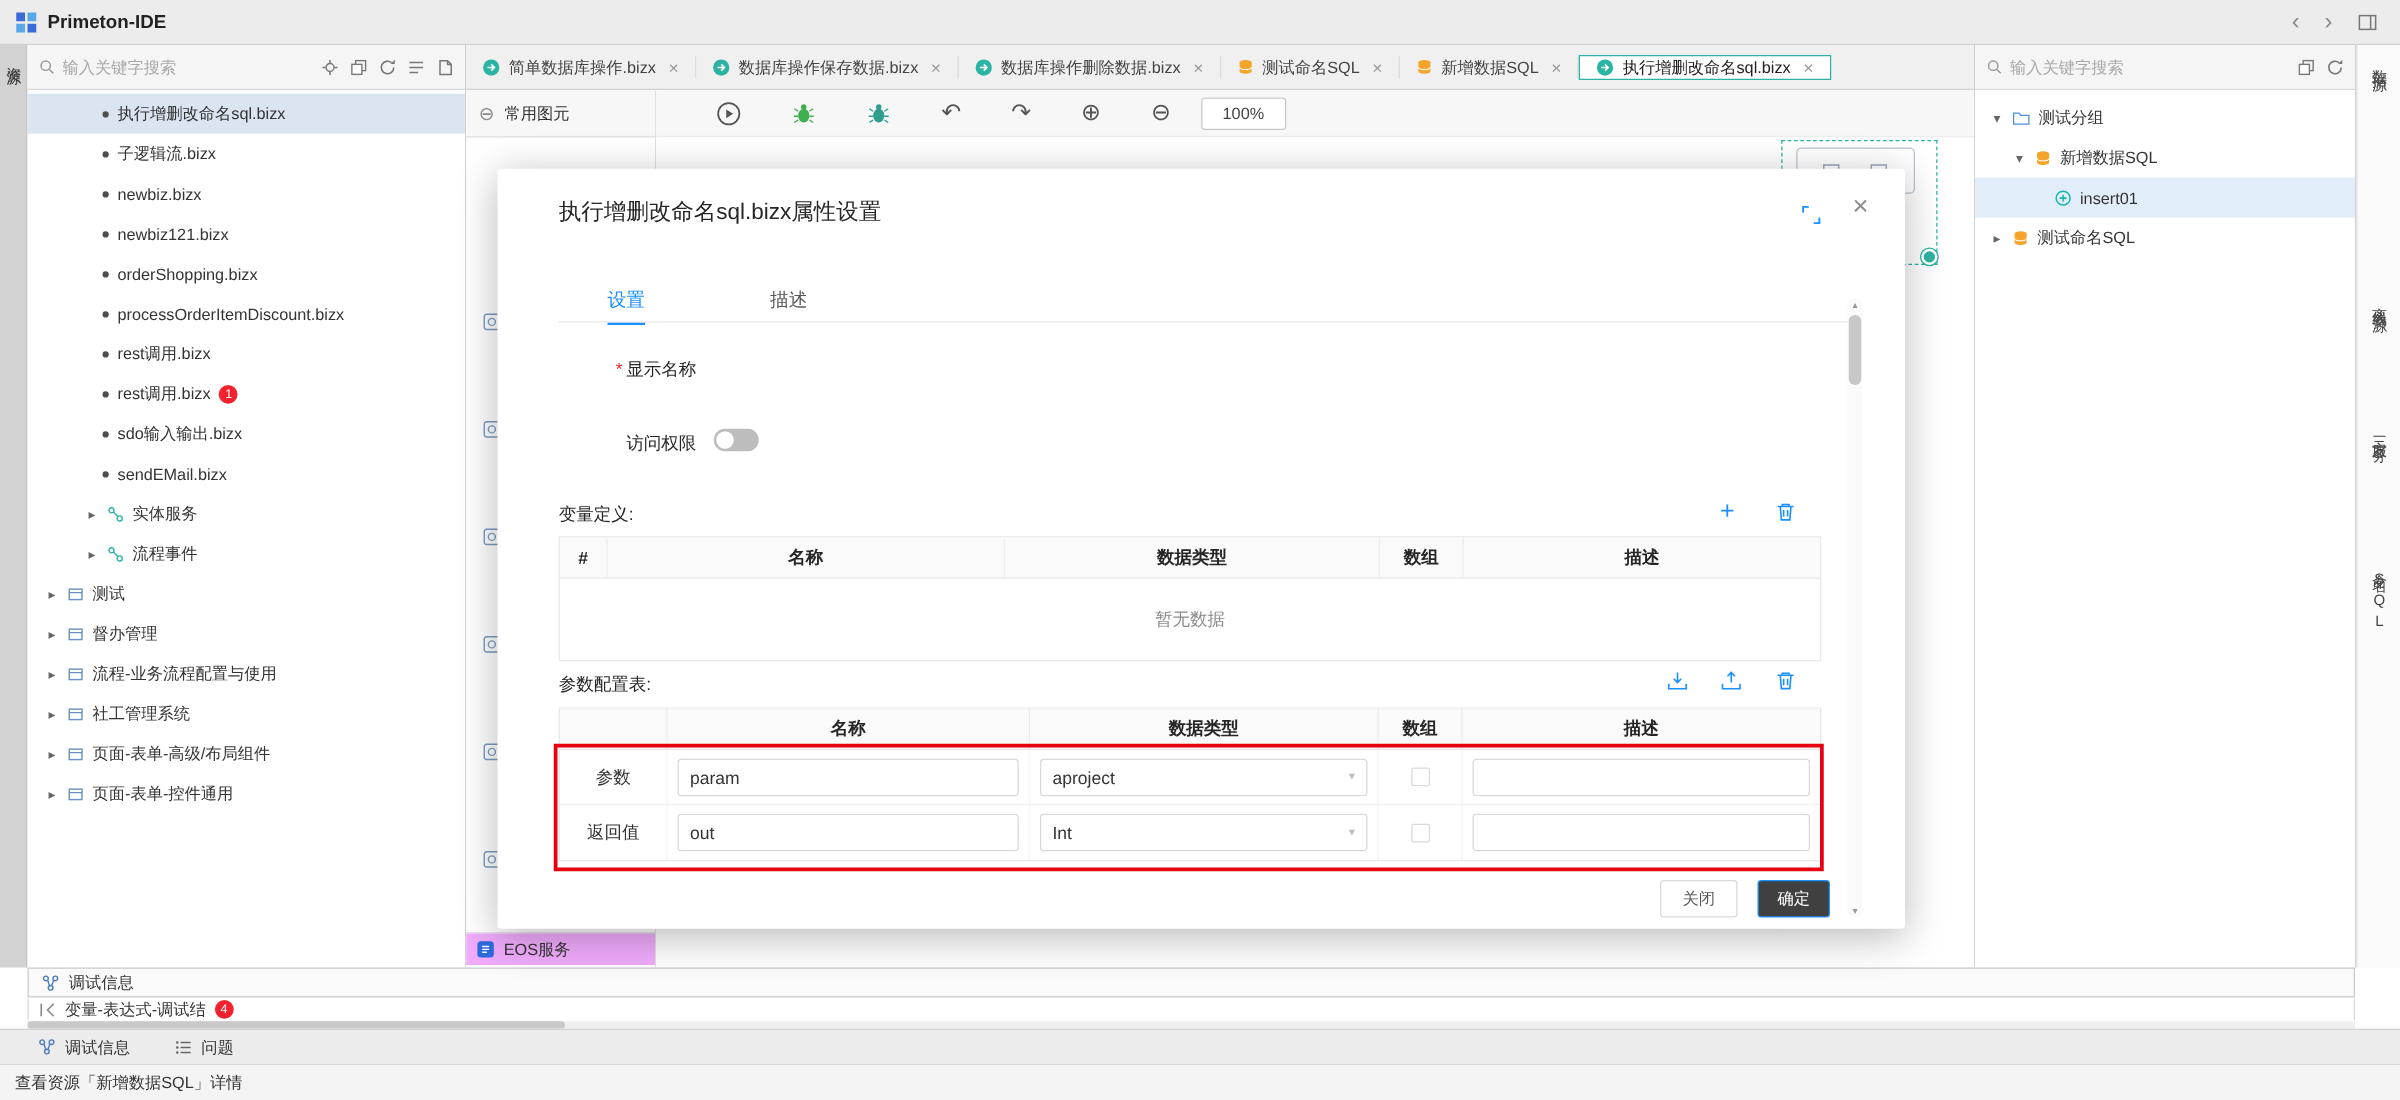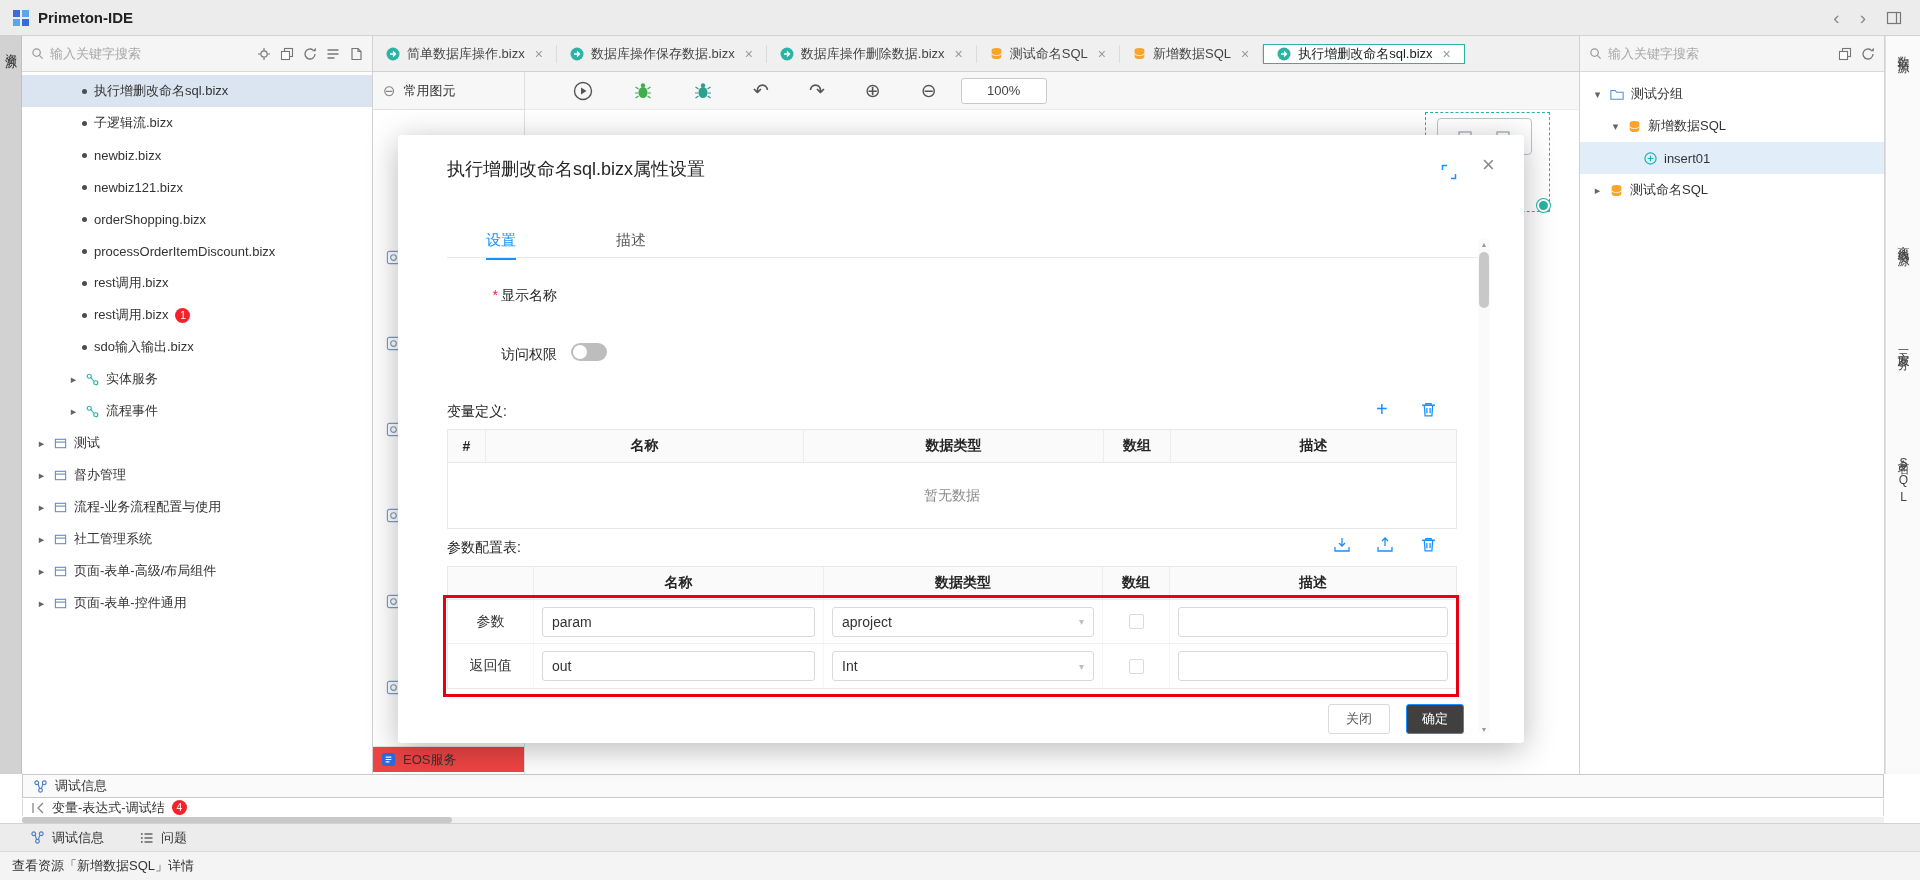--- a/index.html
+++ b/index.html
@@ -41,26 +41,26 @@
   .tab { display:flex; align-items:center; gap:7px; padding:0 13px; border-right:1px solid #dcdcdc; color:#444; cursor:pointer; white-space:nowrap; }
   .tab.active { background:#fff; border:1px solid #2bb3a3; color:#222; }
   .tclose { color:#999; font-size:14px; margin-left:3px; }
 
   .center-body { flex:1; display:flex; min-height:0; }
   .palette { width:152px; border-right:1px solid #e0e0e0; display:flex; flex-direction:column; background:#fff; }
   .palette-header { height:38px; background:#f7f7f7; border-bottom:1px solid #e0e0e0; display:flex; align-items:center; gap:8px; padding:0 10px; color:#333; flex:none; }
   .collapse-glyph { color:#8a8a8a; font-size:15px; }
   .palette-body { flex:1; position:relative; }
   .pstub { position:absolute; left:13px; }
-  .eos-row { position:absolute; left:0; right:0; bottom:2px; height:26px; background:#ef4444; border-top:1px solid #e4e4e4; display:flex; align-items:center; gap:7px; padding:0 8px; }
+  .eos-row { position:absolute; left:0; right:0; bottom:2px; height:26px; background:#f0abfc; border-top:1px solid #e4e4e4; display:flex; align-items:center; gap:7px; padding:0 8px; }
 
   .canvas { flex:1; display:flex; flex-direction:column; background:#fcfcfc; min-width:0; }
   .toolbar { height:38px; background:#f7f7f7; border-bottom:1px solid #ececec; display:flex; align-items:center; gap:40px; padding-left:48px; flex:none; }
   .tglyph { font-size:19px; color:#555; line-height:1; cursor:pointer; }
-  .zoom-box { width:86px; height:26px; background:#fff; border:1px solid #c9c9c9; border-radius:3px; display:flex; align-items:center; justify-content:center; color:#444; margin-left:-16px; cursor:pointer; }
+  .zoom-box { width:68px; height:26px; background:#fff; border:1px solid #c9c9c9; border-radius:3px; display:flex; align-items:center; justify-content:center; color:#444; margin-left:-16px; cursor:pointer; }
   .canvas-area { flex:1; position:relative; background:#fff; }
   .dsel { position:absolute; left:900px; top:2px; width:125px; height:100px; border:1px dashed #2bb3a3; }
   .dnode { position:absolute; left:912px; top:8px; width:95px; height:37px; background:#fff; border:1px solid #b9c4d0; border-radius:4px; display:flex; align-items:center; justify-content:center; }
   .dhandle { position:absolute; left:1012px; top:89px; width:13px; height:13px; border-radius:50%; background:#2bb3a3; border:2px solid #fff; box-shadow:0 0 0 1px #2bb3a3; }
 
   
   .right-panel { width:305px; background:#fff; border-right:1px solid #d2d2d2; display:flex; flex-direction:column; }
   .rtree { flex:1; overflow:hidden; padding-top:6px; }
   .rrow { height:32px; display:flex; align-items:center; gap:7px; color:#333; cursor:pointer; white-space:nowrap; }
   .rrow.i1 { padding-left:12px; }
@@ -205,20 +205,24 @@
         </div>
       <div class="trow b">
           <span class="dot"></span>
           <span>rest调用.bizx</span>
           <span class="nbadge">1</span>
         </div>
       <div class="trow b">
           <span class="dot"></span>
           <span>sdo输入输出.bizx</span>
         </div>
+      <div class="trow b">
+          <span class="dot"></span>
+          <span>sendEMail.bizx</span>
+        </div>
       <div class="trow l2">
           <span class="caret">▸</span>
           <svg class="ic" width="13" height="13" viewBox="0 0 14 14">
             <circle cx="3.5" cy="3.5" r="2.2" fill="none" stroke="#2bb3a3" stroke-width="1.2"></circle>
             <circle cx="10.5" cy="10.5" r="2.2" fill="none" stroke="#2bb3a3" stroke-width="1.2"></circle>
             <path d="M5 5l4 4" stroke="#2bb3a3" stroke-width="1.2"></path>
           </svg>
           <span>实体服务</span>
         </div>
       <div class="trow l2">

